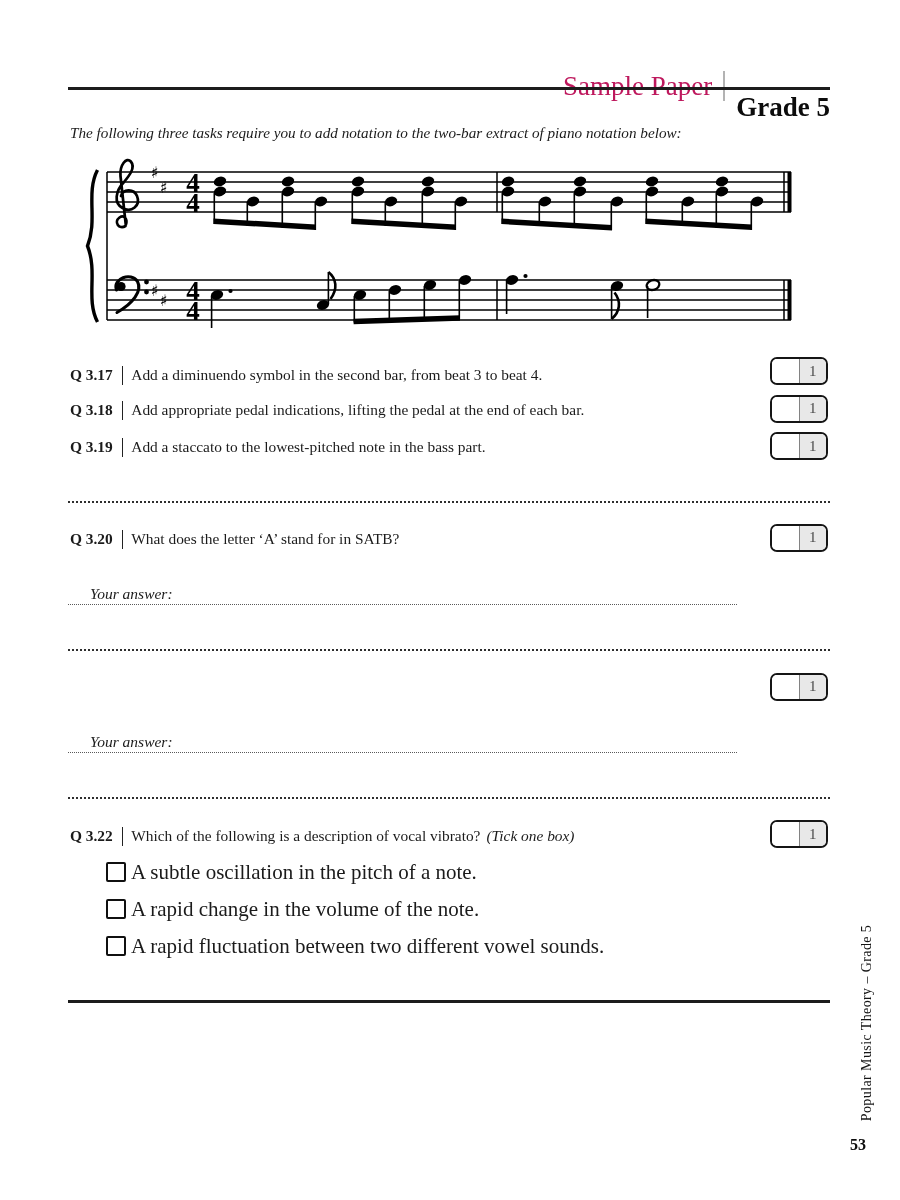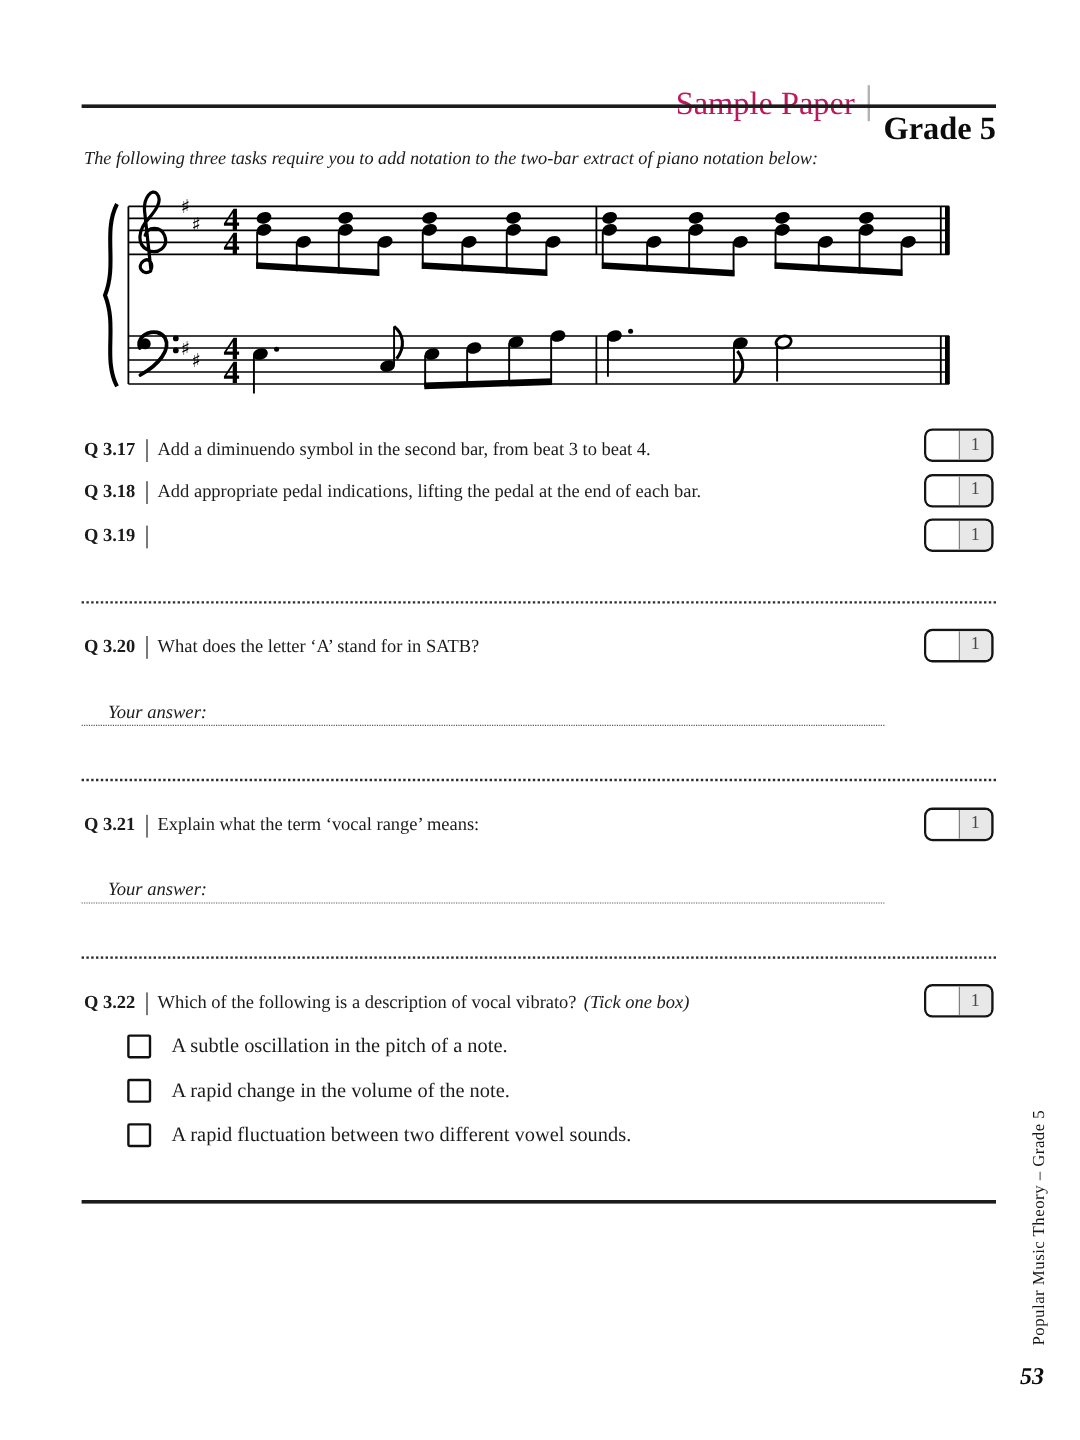--- a/index.html
+++ b/index.html
@@ -27,25 +27,25 @@
   .mleft{width:50%;background:#fff;}
   .mright{width:50%;background:#e8e8e8;border-left:1px solid #828282;display:flex;
           align-items:center;justify-content:center;font-size:15px;color:#4a4a4a;}
   
   .sep{position:absolute;left:68px;width:762px;border-top:2px dotted #2e2e2e;height:0;}
   .answer{position:absolute;left:68px;width:669px;height:20px;border-bottom:1.6px dotted #5a5a5a;}
   .answer span{position:absolute;left:22px;bottom:1px;font-style:italic;font-size:15.5px;margin-top:24px;}
   
   .opt-box{position:absolute;left:106px;width:20px;height:20px;border:2.6px solid #101010;
            border-radius:2px;background:#fff;box-sizing:border-box;}
-  .opt-label{position:absolute;left:143px;font-size:17px;height:20px;display:flex;align-items:center;white-space:nowrap;}
+  .opt-label{position:absolute;left:131px;font-size:21px;height:20px;display:flex;align-items:center;white-space:nowrap;}
   
   .sidebar{position:absolute;left:867px;top:1023px;transform:translate(-50%,-50%) rotate(-90deg);
            white-space:nowrap;font-size:14px;letter-spacing:0.4px;color:#151515;}
-  .pagenum{position:absolute;left:850px;top:1136px;font-weight:bold;font-size:20px;color:#0c0c0c;font-style:italic;}
+  .pagenum{position:absolute;left:850px;top:1136px;font-weight:bold;font-size:16px;color:#0c0c0c;}
   .sharp-glyph{font-family:"DejaVu Sans",sans-serif;}
   .tsig{font-family:"Liberation Serif",serif;font-weight:bold;}
 </style>
 </head>
 <body>
 
 <div class="page">
 
   <div class="hdr">
     <span class="hdr-light">Sample Paper</span>
@@ -173,20 +173,21 @@
     <span>Add appropriate pedal indications, lifting the pedal at the end of each bar.</span>
   </div>
   <div class="markbox" style="top:394.5px">
     <div class="mleft"></div>
     <div class="mright">1</div>
   </div>
 
   <div class="qrow" style="top:436px">
     <span class="qid">Q 3.19</span>
     <span class="qpipe"></span>
+    <span>Add a staccato to the lowest-pitched note in the bass part.</span>
   </div>
   <div class="markbox" style="top:432px">
     <div class="mleft"></div>
     <div class="mright">1</div>
   </div>
 
   <div class="sep" style="top:501px"></div>
 
   <div class="qrow" style="top:528px">
     <span class="qid">Q 3.20</span>
@@ -196,25 +197,20 @@
   <div class="markbox" style="top:523.5px">
     <div class="mleft"></div>
     <div class="mright">1</div>
   </div>
   <div class="answer" style="top:584px">
     <span>Your answer:</span>
   </div>
 
   <div class="sep" style="top:649px"></div>
 
-  <div class="qrow" style="top:677px">
-    <span class="qid">Q 3.21</span>
-    <span class="qpipe"></span>
-    <span>Explain what the term ‘vocal range’ means:</span>
-  </div>
   <div class="markbox" style="top:672.5px">
     <div class="mleft"></div>
     <div class="mright">1</div>
   </div>
   <div class="answer" style="top:732px">
     <span>Your answer:</span>
   </div>
 
   <div class="sep" style="top:797px"></div>
 

